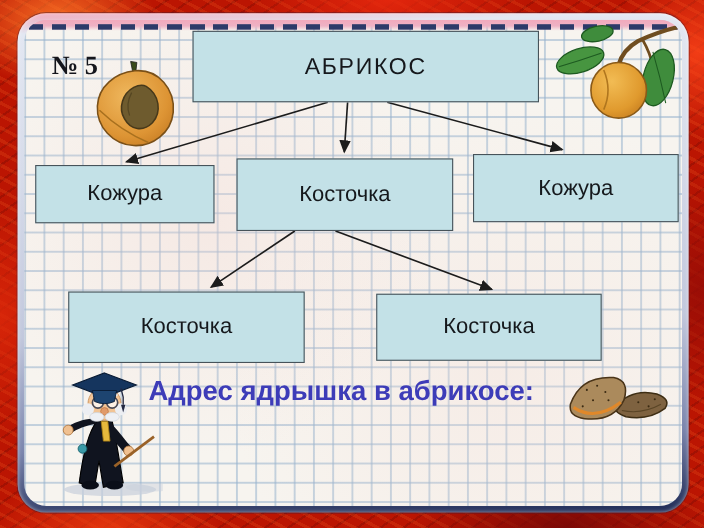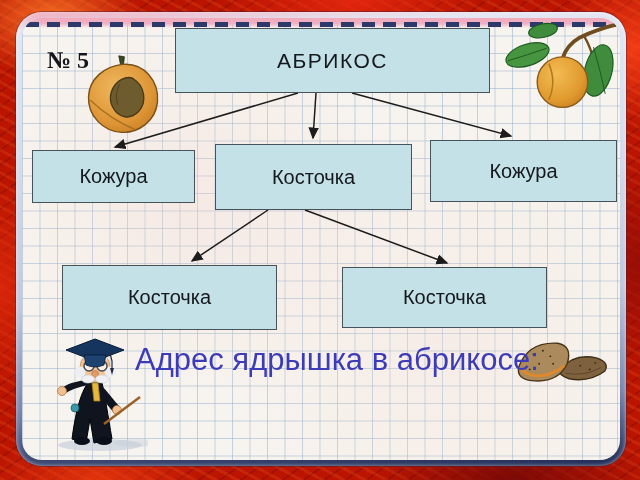--- a/index.html
+++ b/index.html
@@ -39,21 +39,21 @@
   .slide-number{position:absolute;left:25px;top:29px;
     font-family:"Liberation Serif",serif;font-weight:bold;font-size:24px;color:#15161c;}
 
   .node{position:absolute;display:flex;align-items:center;justify-content:center;
     background:#c3e1e7;border:1.5px solid #47535a;color:#15181c;font-size:20px;box-sizing:border-box;}
   .node.root{font-weight:normal;font-size:21px;letter-spacing:1.5px;}
 
   .edges{position:absolute;left:0;top:0;width:596px;height:442px;pointer-events:none;}
   .art{position:absolute;}
 
-  .caption{position:absolute;left:113px;top:326px;width:470px;font-weight:normal;font-size:31px;line-height:1;}
+  .caption{position:absolute;left:113px;top:326px;width:470px;font-weight:bold;font-size:25px;line-height:1;}
   .cap1{color:#3d3cb8;margin-bottom:19px;}
   .cap2{color:#f2491b;}
 </style>
 </head>
 <body>
 
 <div class="stage">
   <div class="red-frame"></div>
 
   <div class="panel">

